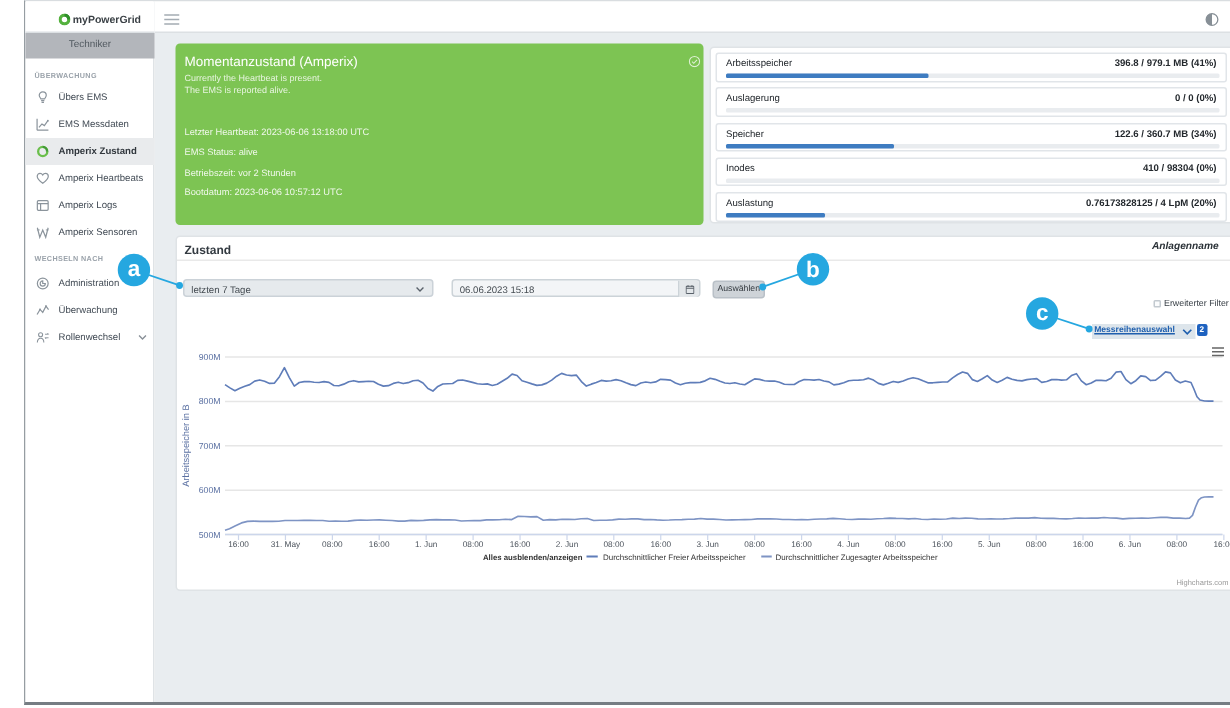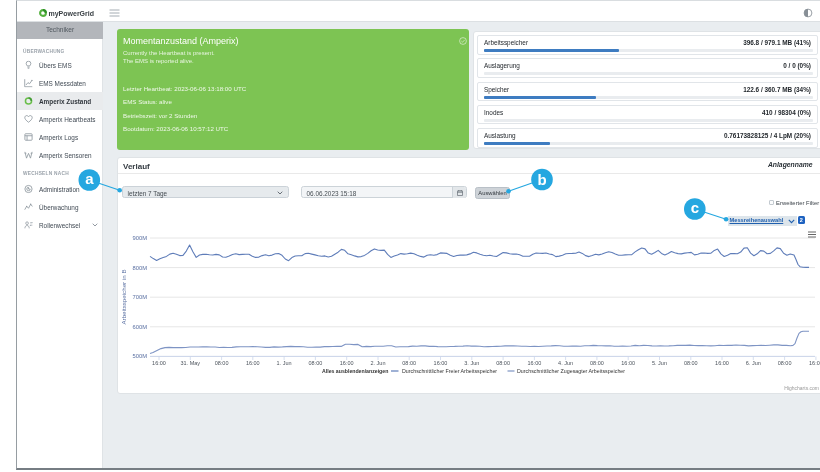--- a/index.html
+++ b/index.html
@@ -162,21 +162,21 @@
 </div>
 <div class="statrow" style="top:127.2px;">
   <div class="statlabel">Auslastung</div>
       <div class="statval">0.76173828125 / 4 LpM (20%)</div>
   <div class="stattrack">
         <div class="statfill" style="width:20%;"></div>
       </div>
 </div>
 
 <div class="card" style="left:100px;top:156px;width:706px;height:237px;"></div>
-<div class="abs" style="left:106px;top:160.5px;font-size:8px;font-weight:bold;color:#333a41;">Verlauf</div>
+<div class="abs" style="left:106px;top:160.5px;font-size:8px;font-weight:bold;color:#333a41;">Zustand</div>
 <div class="abs" style="right:21.5px;top:160px;font-size:6.8px;font-weight:bold;font-style:italic;color:#2b3238;">Anlagenname</div>
 <div class="abs" style="left:100.5px;top:171.5px;width:705px;height:1px;background:#e9e9e9;"></div>
 
 <div class="abs" style="left:104.5px;top:185px;width:167.5px;height:12px;background:#e6eaed;border:1px solid #cbd2d8;border-radius:2.5px;">
   <div class="abs" style="left:5px;top:2.5px;font-size:6.4px;color:#454c52;">letzten 7 Tage</div>
   <svg class="abs" style="right:5px;top:4px;" width="6" height="4" viewBox="0 0 6 4">
         <path d="M0.7 0.7 L3 3 L5.3 0.7" fill="none" stroke="#59616a" stroke-width="0.9"></path>
       </svg>
 </div>
 <div class="abs" style="left:283.5px;top:185px;width:166.5px;height:12px;background:#f3f5f7;border:1px solid #ccd3d8;border-radius:2.5px;">

